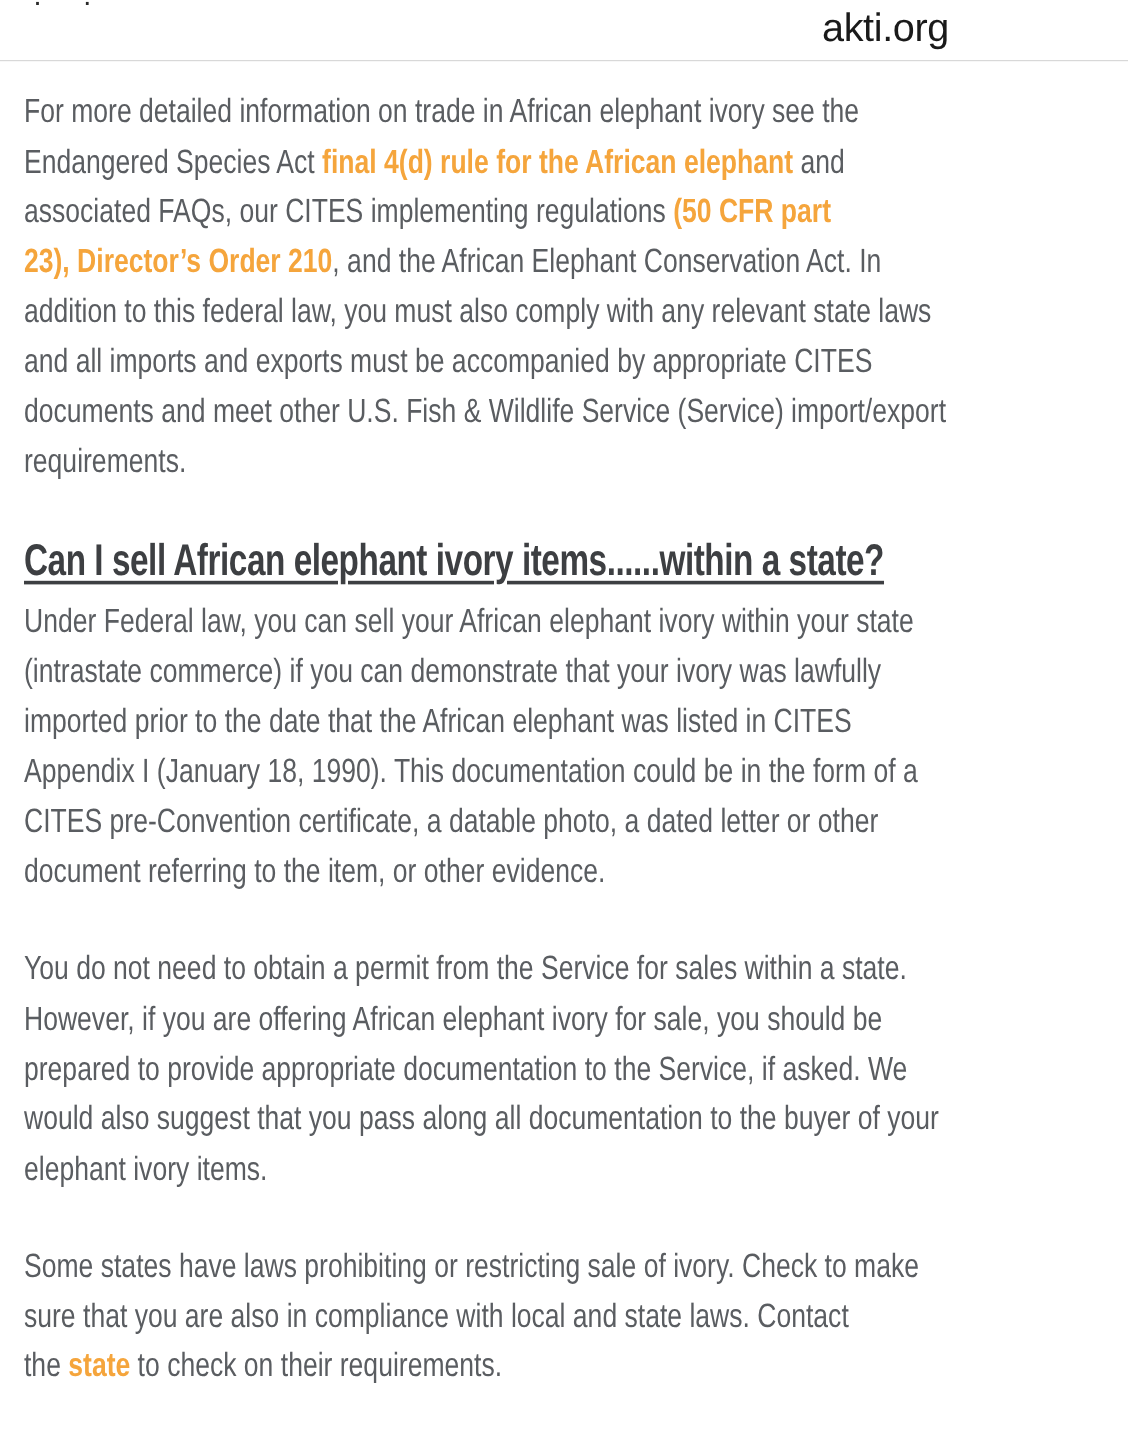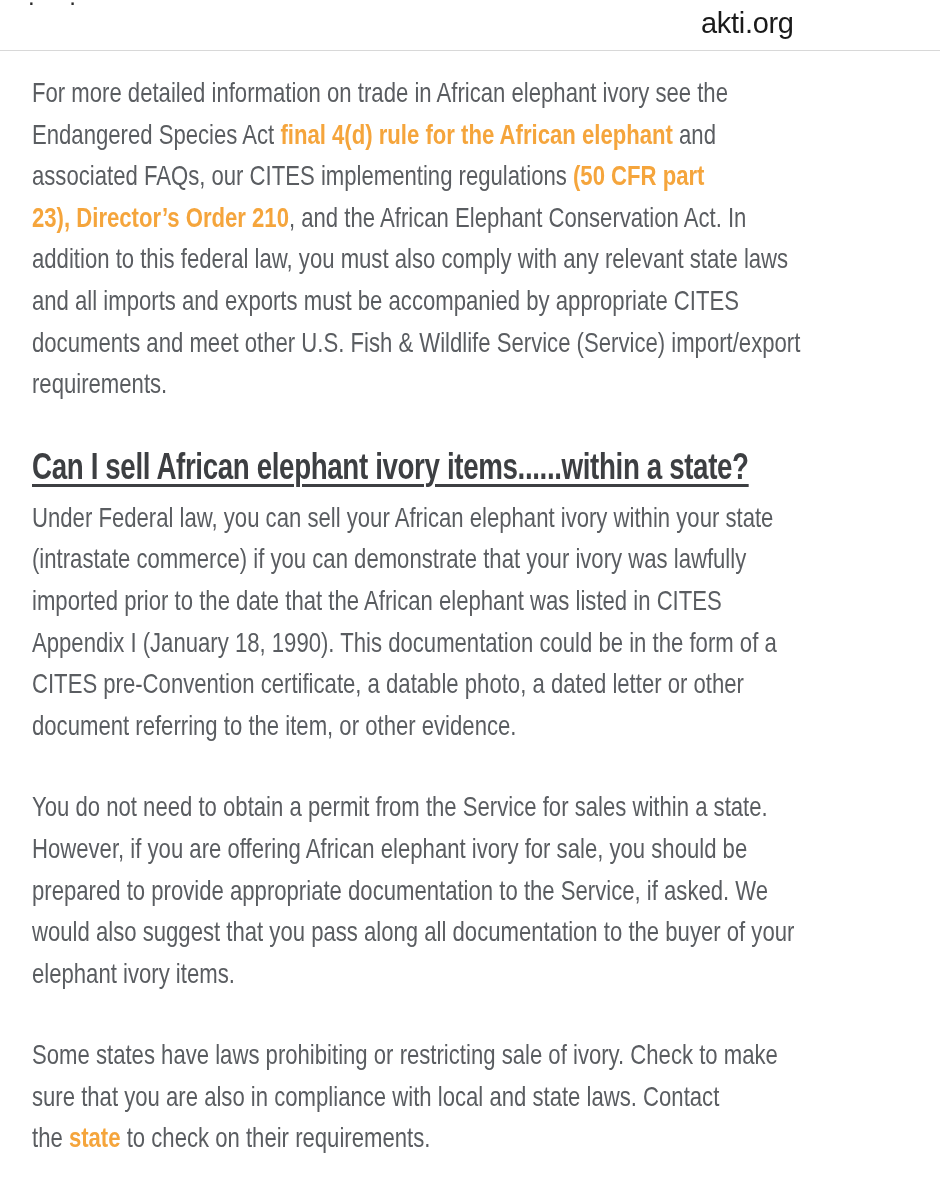--- a/index.html
+++ b/index.html
@@ -28,31 +28,31 @@
   }
   .clipped-fragment span {
     display: block;
     transform: translateY(-17px);
     font-size: 24px;
     letter-spacing: 14px;
     color: #2a2a2a;
   }
   .site-label {
     position: absolute;
-    left: 701px;
+    left: 685px;
     top: 6px;
-    font-size: 29px;
+    font-size: 33px;
     line-height: 34px;
     color: var(--header-text, #1a1a1a);
     letter-spacing: -0.3px;
   }
 
   
   .article {
-    padding: 21px 0 0 32px;
+    padding: 21px 0 0 20px;
   }
   .para {
     width: 1100px;                 
     font-size: 28px;
     line-height: 41.6px;
     color: var(--body-text, #5a5d61);
     white-space: pre-wrap;
     transform: scaleX(0.79);
     transform-origin: left top;
     margin: 0 0 40px 0;

